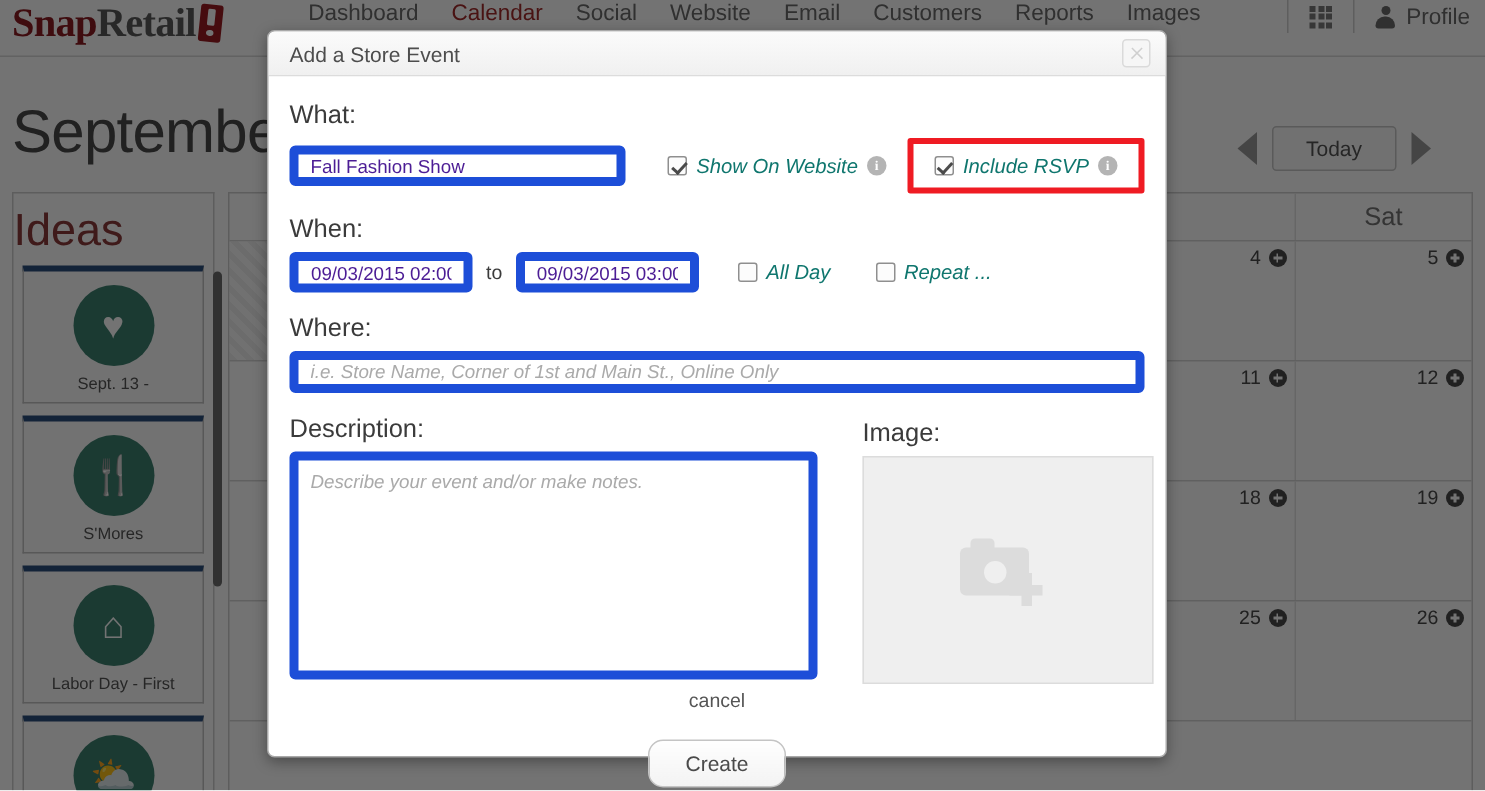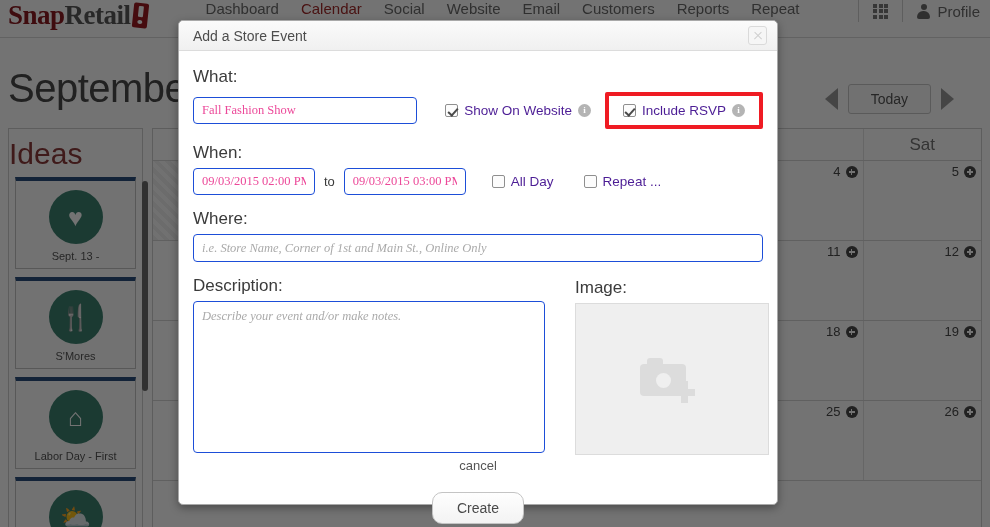--- a/index.html
+++ b/index.html
@@ -163,42 +163,42 @@
     content: ""; position: absolute; left: 3.5px; top: 8px;
     width: 10px; height: 1.4px; background: #cfcfcf;
   }
   .modal-close::before { transform: rotate(45deg); }
   .modal-close::after { transform: rotate(-45deg); }
 
   .modal-body { padding: 16px 14px 0 14px; flex: 1; position: relative; }
   .fld-label { font-size: 17px; color: #3b3b3b; margin-bottom: 5px; }
 
   .inp {
-    border: 1px solid #1d4ed8; border-radius: 4px;
-    background: #fff; font-family: Liberation Serif, serif;
-    font-size: 12.5px; color: #ec4899; padding: 6px 8px;
+    border: 6px solid #1d4ed8; border-radius: 4px;
+    background: #fff; font-family: Liberation Sans, sans-serif;
+    font-size: 12.5px; color: #4c1d95; padding: 6px 8px;
     outline: none;
   }
   .inp::placeholder { color: #aaa; font-style: italic; }
 
   .row-what { display: flex; align-items: center; }
   #what-input { width: 272px; height: 27px; }
 
   .chk-group { display: flex; align-items: center; margin-left: 28px; }
   .chk-item { display: flex; align-items: center; gap: 6px; cursor: pointer; }
   .chk-box {
     width: 13px; height: 13px; border: 1px solid #8f8f8f; border-radius: 2px;
     background: #fcfcfc; position: relative; flex: none;
   }
   .chk-box.checked::after {
     content: ""; position: absolute; left: 3.4px; top: 0.6px;
     width: 4px; height: 8px; border: solid #4a4a4a;
     border-width: 0 2px 2px 0; transform: rotate(42deg);
   }
-  .chk-label { font-size: 13.5px; color: #4c1d95; white-space: nowrap; }
+  .chk-label { font-size: 13.5px; color: #0f766e; white-space: nowrap; font-style: italic; }
   .info-icon {
     width: 13px; height: 13px; border-radius: 50%; background: #b4b4b4;
     color: #fff; font-size: 9px; font-weight: bold; line-height: 13px;
     text-align: center; font-family: "Liberation Serif", serif; cursor: pointer; flex: none;
   }
   .rsvp-highlight {
     border: 4px solid #ef1b23; border-radius: 2px;
     padding: 7px 14px; margin-left: 14px;
     display: flex; align-items: center;
   }
@@ -255,21 +255,21 @@
         <span class="tag"></span>
       </div>
       <div class="navlinks">
         <span class="navlink">Dashboard</span>
         <span class="navlink active">Calendar</span>
         <span class="navlink">Social</span>
         <span class="navlink">Website</span>
         <span class="navlink">Email</span>
         <span class="navlink">Customers</span>
         <span class="navlink">Reports</span>
-        <span class="navlink">Repeat</span>
+        <span class="navlink">Images</span>
       </div>
       <div class="navright">
         <div class="nav-sep"></div>
         <div class="grid-icon">
           <i></i>
             <i></i>
             <i></i>
             <i></i>
             <i></i>
             <i></i>

